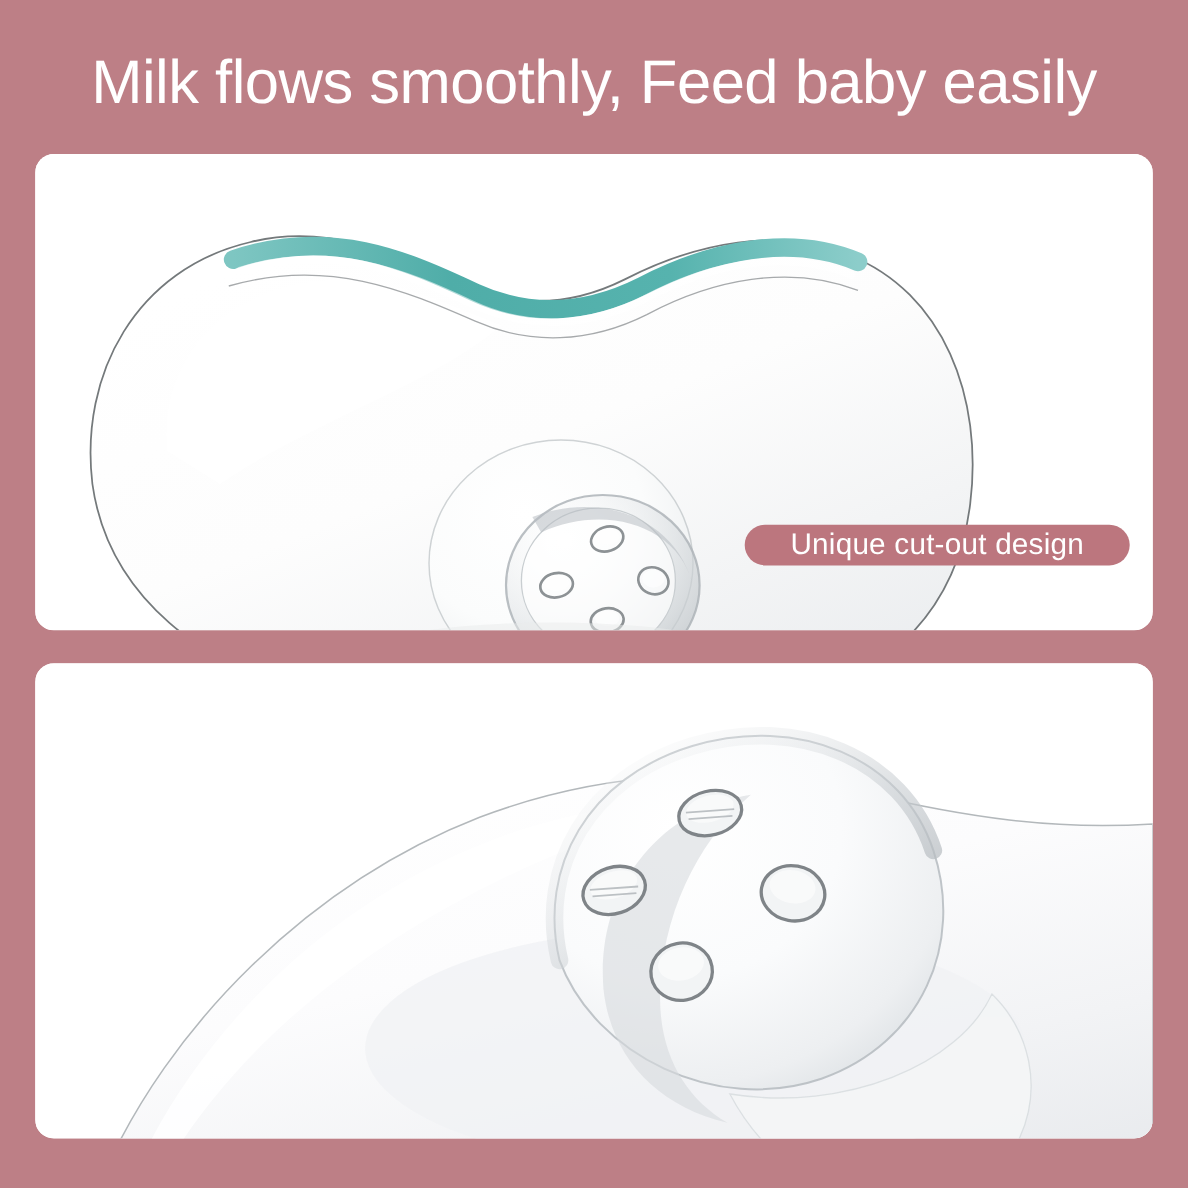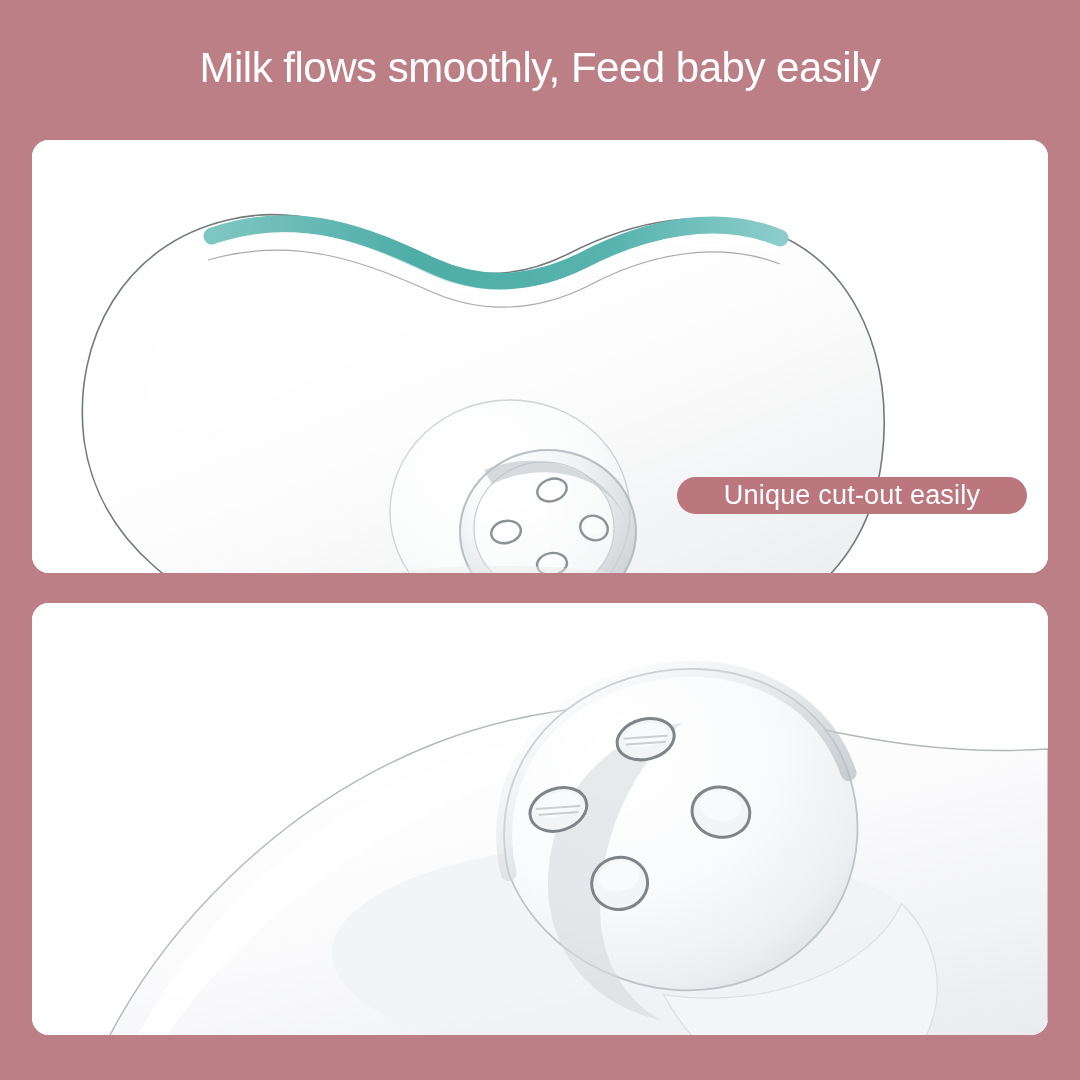--- a/index.html
+++ b/index.html
@@ -25,21 +25,21 @@
   }
 
   
   .headline {
     position: absolute;
     top: 46px;
     left: 0;
     width: 1080px;
     text-align: center;
     color: #ffffff;
-    font-size: 42px;
+    font-size: 56px;
     line-height: 1.05;
     font-weight: 400;
     letter-spacing: -0.5px;
     white-space: nowrap;
     font-family: "Liberation Sans", sans-serif;
   }
 
   
   .card {
     position: absolute;
@@ -173,21 +173,21 @@
           <ellipse cx="520" cy="348" rx="11" ry="7"></ellipse>
           <ellipse cx="474" cy="390" rx="11" ry="7"></ellipse>
           <ellipse cx="562" cy="386" rx="10" ry="8"></ellipse>
           <ellipse cx="520" cy="422" rx="11" ry="7"></ellipse>
         </g>
 
         <ellipse cx="470" cy="470" rx="210" ry="44" fill="#e9ebec" opacity="0.5"></ellipse>
       </g>
     </svg>
 
-    <div class="pill pill-cutout">Unique cut-out easily</div>
+    <div class="pill pill-cutout">Unique cut-out design</div>
   </div>
 
   <div class="card card-bottom">
     <svg class="card-canvas" viewBox="0 0 1016 432" preserveAspectRatio="xMidYMid slice">
       <defs>
         <linearGradient id="shieldBodyBot" x1="0.2" y1="0" x2="0.85" y2="1">
           <stop offset="0" stop-color="#ffffff"></stop>
           <stop offset="0.4" stop-color="#fcfcfd"></stop>
           <stop offset="0.75" stop-color="#f2f3f5"></stop>
           <stop offset="1" stop-color="#e9ebee"></stop>

